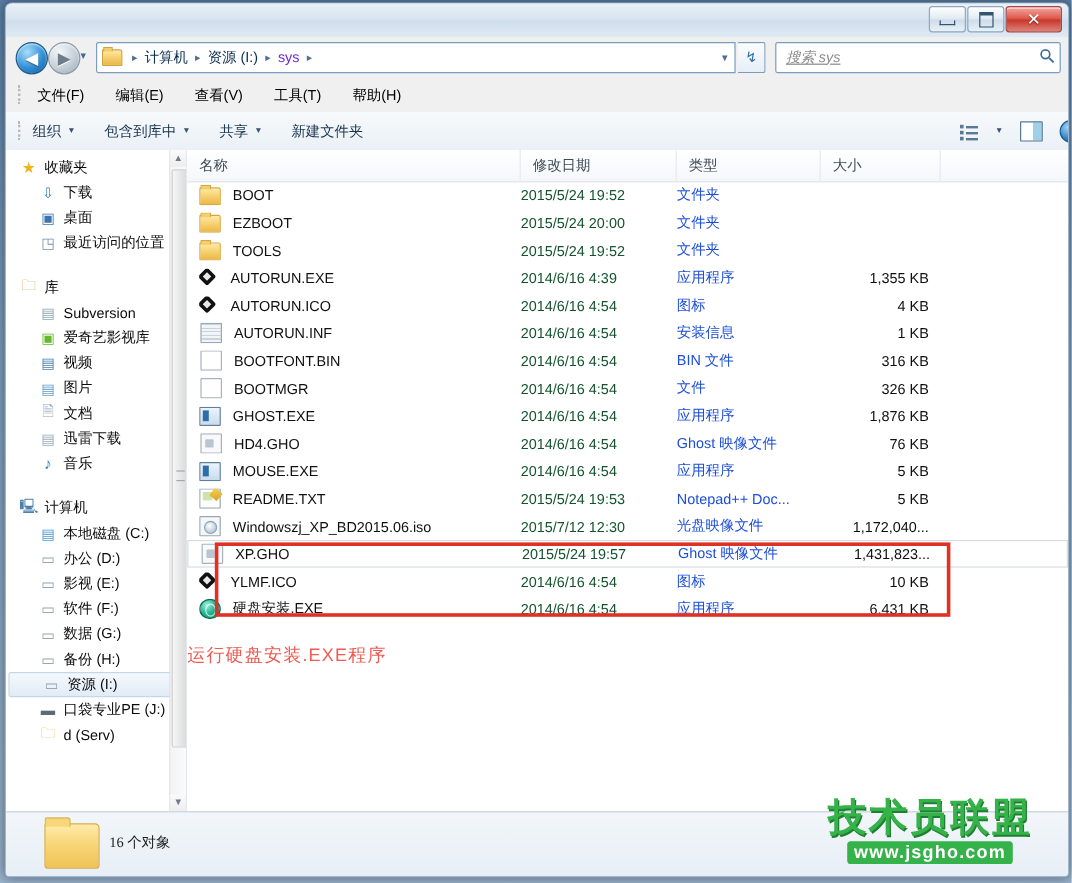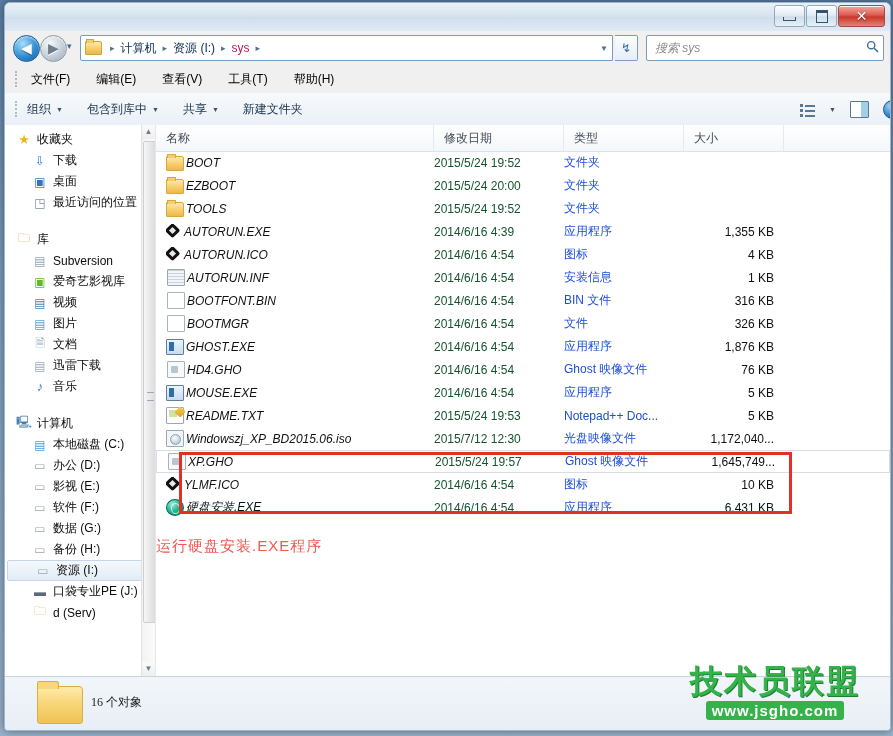--- a/index.html
+++ b/index.html
@@ -57,37 +57,37 @@
     background:#fff;border:1px solid #7a9cc0;border-radius:2px 0 0 2px;
     display:flex;align-items:center;padding:0 2px;
   }
   .crumb-folder{
     width:15px;height:12px;margin:0 3px 0 2px;border-radius:1px 2px 1px 1px;
     background:linear-gradient(180deg,#ffe9a8 0%,#f5cd6a 55%,#e8b94c 100%);
     border:1px solid #d1a33c;position:relative;
   }
   .crumb-folder:before{content:"";position:absolute;left:0;top:-3px;width:6px;height:3px;
     background:#f3cc6b;border:1px solid #d1a33c;border-bottom:none;border-radius:1px 1px 0 0;}
-  .crumb{color:#be185d;font-size:12px;padding:2px 1px;white-space:nowrap;}
+  .crumb{color:#6d28d9;font-size:12px;padding:2px 1px;white-space:nowrap;}
   .crumb.link{color:#0b2c50;}
   .crumbsep{color:#4f6f8f;font-size:9px;margin:0 5px;}
   .crumb-dropdown{position:absolute;right:4px;top:8px;color:#4a6f91;font-size:8px;}
   .refreshbtn{
     position:absolute;left:610px;top:4px;width:22px;height:24px;
     border:1px solid #7a9cc0;border-left:none;border-radius:0 2px 2px 0;
     background:linear-gradient(180deg,#fbfdff 0%,#e6eef6 100%);
     display:flex;align-items:center;justify-content:center;
     color:#2f6ca8;font-size:12px;
   }
   .searchbox{
     position:absolute;left:641px;top:4px;width:236px;height:24px;
     background:#fff;border:1px solid #7a9cc0;border-radius:2px;
     display:flex;align-items:center;
   }
-  .searchph{flex:1;font-style:italic;color:#8b8b8b;font-size:12px;padding-left:8px;}
+  .searchph{flex:1;font-style:italic;color:#8b8b8b;font-size:12px;padding-left:8px;text-decoration:underline;}
   .searchicon{width:22px;text-align:center;color:#3b6e9e;font-size:13px;}
   
   .menubar{
     position:absolute;left:0;top:62px;width:885px;height:28px;
     background:#f0f0f0;display:flex;align-items:center;padding-left:22px;
     border-bottom:1px solid #e2e2e2;
   }
   .menubar:before{content:"";position:absolute;left:10px;top:6px;width:2px;height:16px;
     border-left:2px dotted #b9b9b9;}
   .menuitem{font-size:12px;color:#000;margin-right:18px;padding:3px 4px;}
@@ -143,21 +143,21 @@
   .colhead{
     position:absolute;left:0;top:0;width:734px;height:26px;
     background:linear-gradient(180deg,#ffffff 0%,#f4f7fa 100%);
     border-bottom:1px solid #dbe3ea;
   }
   .colcell{position:absolute;top:0;height:26px;line-height:26px;font-size:12px;color:#3f4a55;
     padding-left:10px;border-right:1px solid #e4eaf0;box-sizing:border-box;}
   .rows{position:absolute;left:0;top:26px;width:734px;}
   .row{height:23px;display:flex;align-items:center;font-size:12px;color:#101010;position:relative;}
   .row.outlined{border:1px solid #d8dde3;box-sizing:border-box;}
-  .cname{position:absolute;left:10px;display:flex;align-items:center;gap:2px;width:265px;overflow:hidden;white-space:nowrap;font-style:italic;}
+  .cname{position:absolute;left:10px;display:flex;align-items:center;gap:10px;width:265px;overflow:hidden;white-space:nowrap;}
   .cdate{position:absolute;left:278px;width:130px;color:#14532d;}
   .ctype{position:absolute;left:408px;width:120px;color:#1d4ed8;}
   .csize{position:absolute;left:528px;width:90px;text-align:right;color:#101010;}
   
   .ic16{width:16px;height:15px;position:relative;flex:0 0 16px;}
   .ic-folder{background:linear-gradient(180deg,#ffeaa6 0%,#f6ce6c 55%,#ecb949 100%);
     border:1px solid #d8a83f;border-radius:1px 2px 1px 1px;height:13px;margin-top:2px;}
   .ic-folder:before{content:"";position:absolute;left:0;top:-3px;width:7px;height:3px;
     background:#f5cd6d;border:1px solid #d8a83f;border-bottom:none;border-radius:1px 1px 0 0;}
   .ic-diamond{width:16px;height:15px;}
@@ -565,21 +565,21 @@
           <span class="csize">1,172,040...</span>
         </div>
 
         <div class="row outlined">
           <span class="cname">
             <span class="ic16 ic-gho"></span>
             <span>XP.GHO</span>
           </span>
           <span class="cdate">2015/5/24 19:57</span>
           <span class="ctype">Ghost 映像文件</span>
-          <span class="csize">1,645,749...</span>
+          <span class="csize">1,431,823...</span>
         </div>
 
         <div class="row">
           <span class="cname">
             <span class="ic16 ic-diamond"></span>
             <span>YLMF.ICO</span>
           </span>
           <span class="cdate">2014/6/16 4:54</span>
           <span class="ctype">图标</span>
           <span class="csize">10 KB</span>

